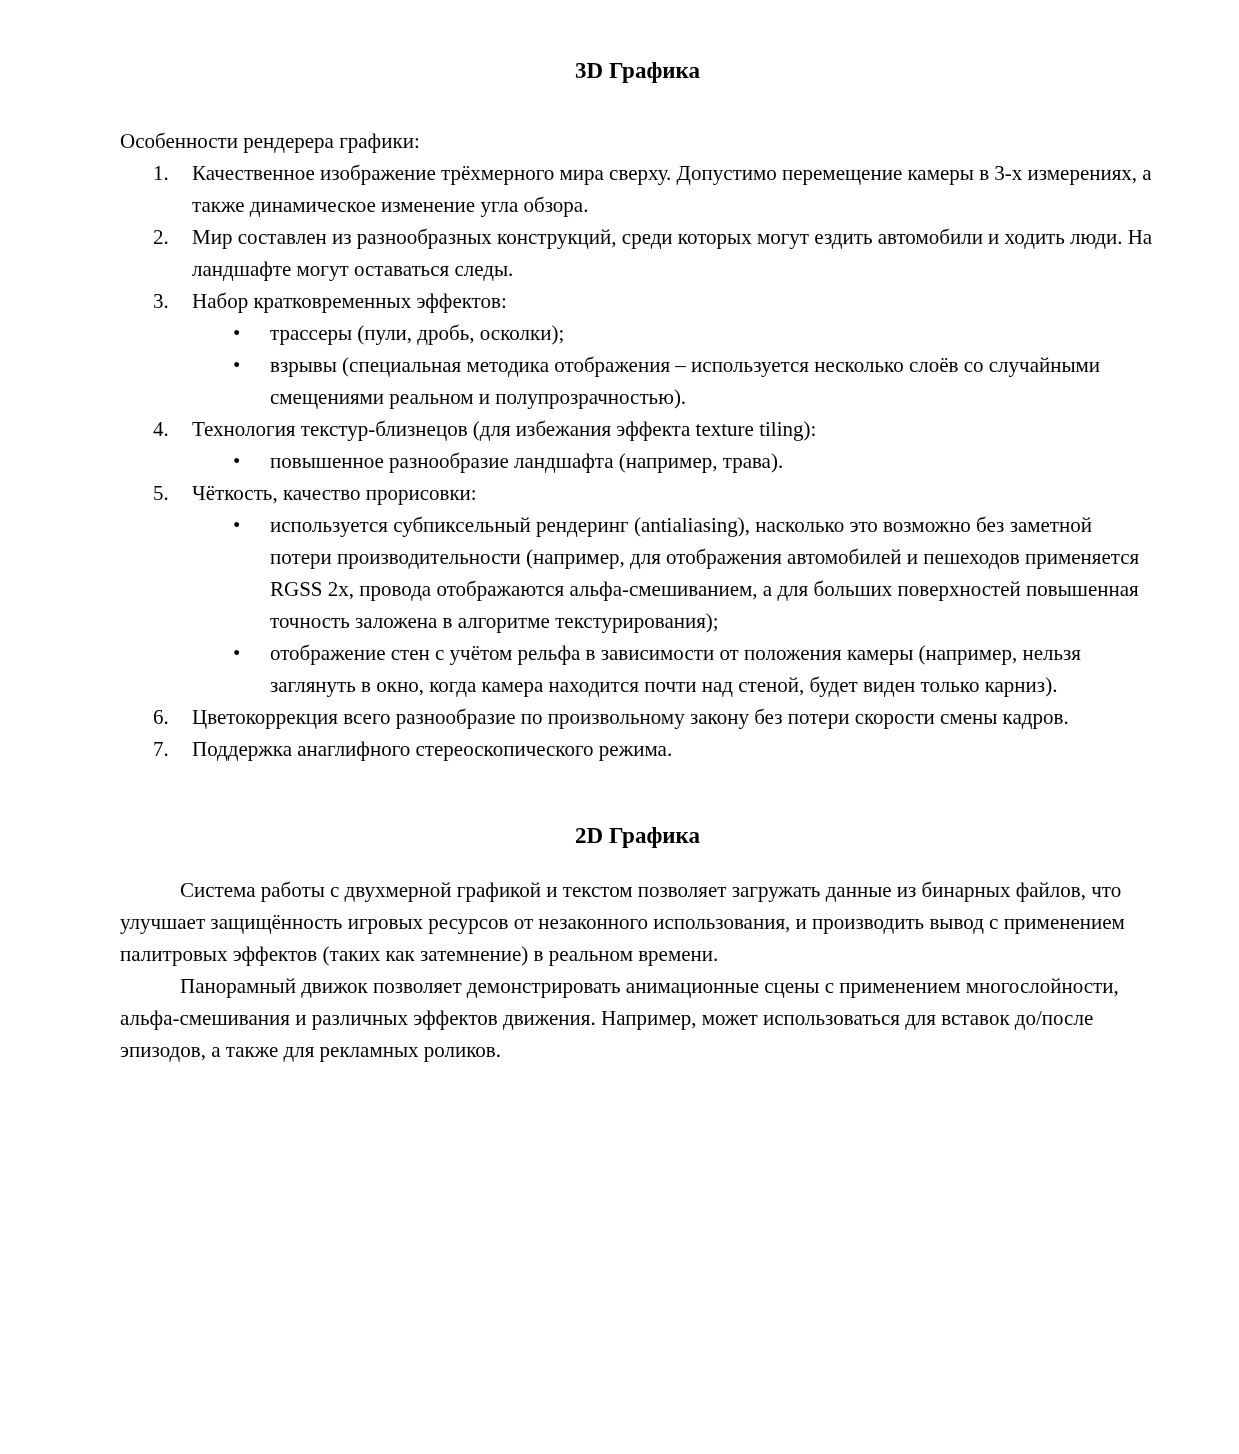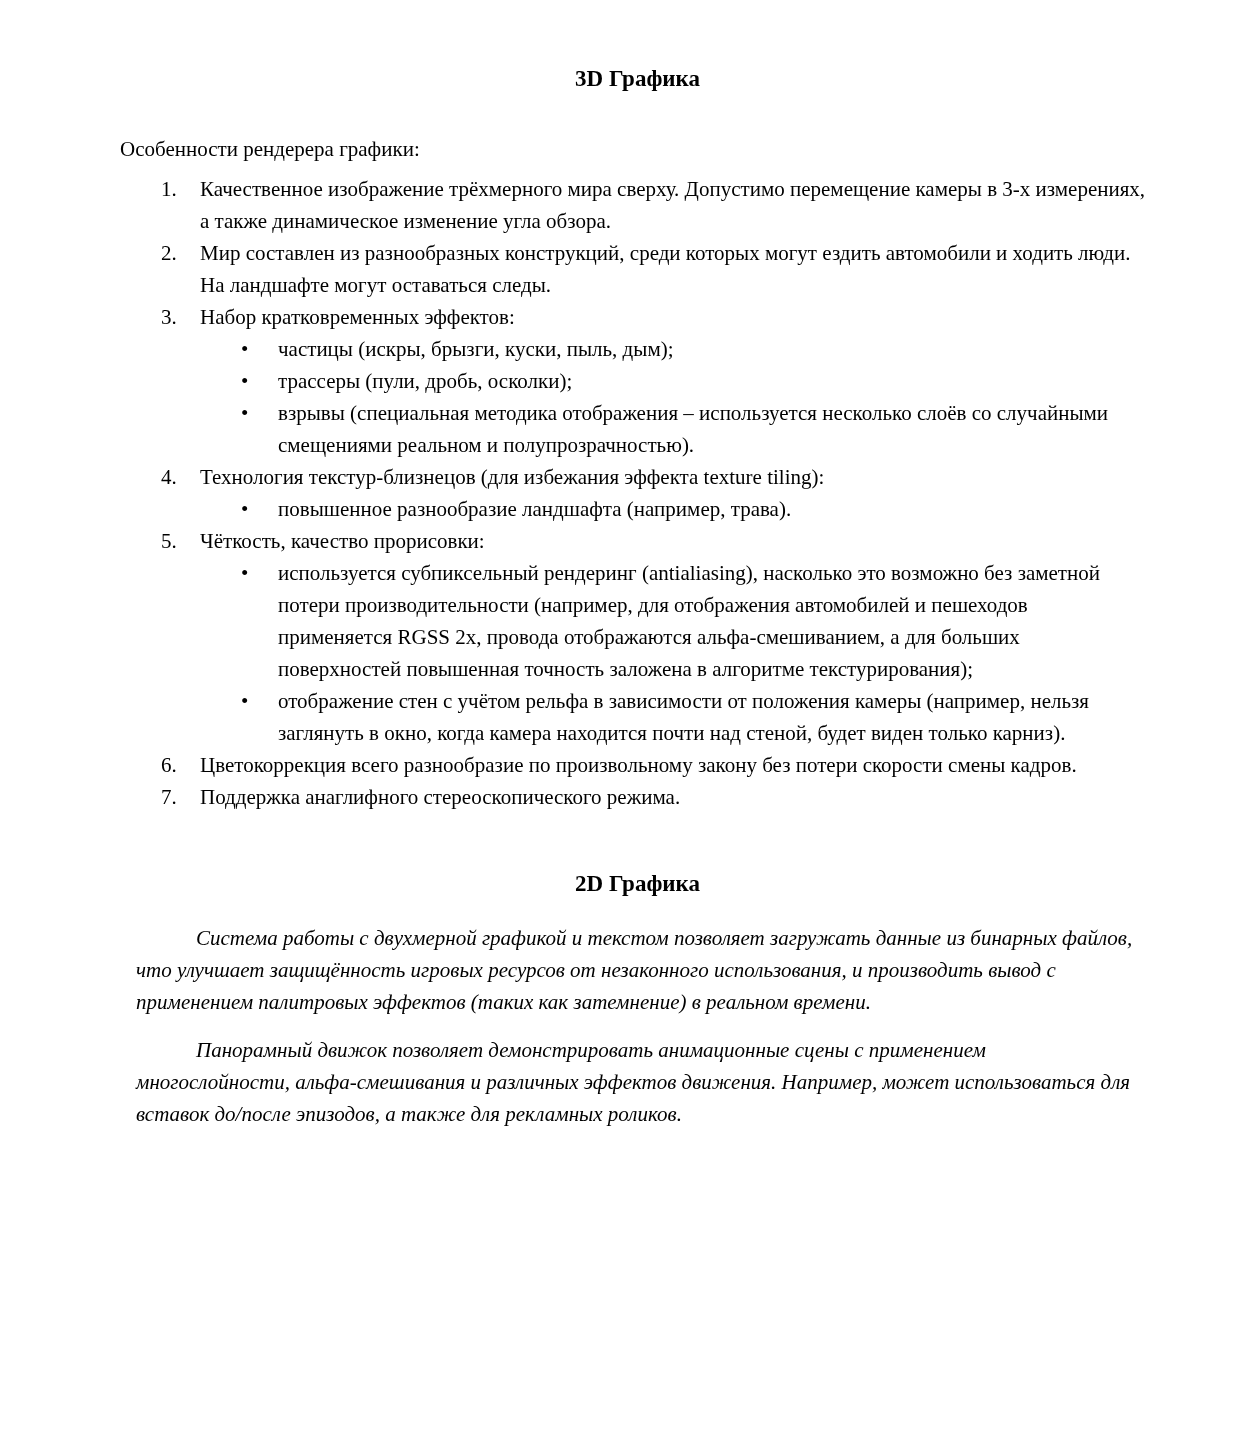--- a/index.html
+++ b/index.html
@@ -17,28 +17,28 @@
     box-sizing: border-box;
     width: 1239px;
     height: 1454px;
     padding: 55px 84px 0 120px;
   }
   .doc-title {
     text-align: center;
     font-weight: bold;
     font-size: 23px;
     line-height: 32px;
-    margin: 8px;
+    margin: 0;
   }
   .title-3d { margin-bottom: 38px; }
   .title-2d { margin-top: 55px; margin-bottom: 22px; }
   .intro { margin: 0; }
   ol.features {
     list-style: none;
-    margin: 8px;
+    margin: 0;
     padding: 0;
     counter-reset: num;
   }
   ol.features > li {
     counter-increment: num;
     position: relative;
     padding-left: 72px;
   }
   ol.features > li::before {
     content: counter(num) ".";
@@ -55,23 +55,22 @@
     position: relative;
     padding-left: 78px;
   }
   ul.sub > li::before {
     content: "\2022";
     position: absolute;
     left: 41px;
     top: 0;
   }
   .para {
-    margin: 16px;
+    margin: 0;
     text-indent: 60px;
-    font-style: italic;
   }
 </style>
 </head>
 <body>
 
 <div class="page">
 
   <h1 class="doc-title title-3d">3D Графика</h1>
 
   <p class="intro">Особенности рендерера графики:</p>
@@ -79,23 +78,20 @@
   <ol class="features">
     <li>
       <span>Качественное изображение трёхмерного мира сверху. Допустимо перемещение камеры в 3-х измерениях, а также динамическое изменение угла обзора.</span>
     </li>
     <li>
       <span>Мир составлен из разнообразных конструкций, среди которых могут ездить автомобили и ходить люди. На ландшафте могут оставаться следы.</span>
     </li>
     <li>
       <span>Набор кратковременных эффектов:</span>
       <ul class="sub">
-        <li>
-          <span>частицы (искры, брызги, куски, пыль, дым);</span>
-        </li>
         <li>
           <span>трассеры (пули, дробь, осколки);</span>
         </li>
         <li>
           <span>взрывы (специальная методика отображения – используется несколько слоёв со случайными смещениями реальном и полупрозрачностью).</span>
         </li>
       </ul>
     </li>
     <li>
       <span>Технология текстур-близнецов (для избежания эффекта texture tiling):</span>

